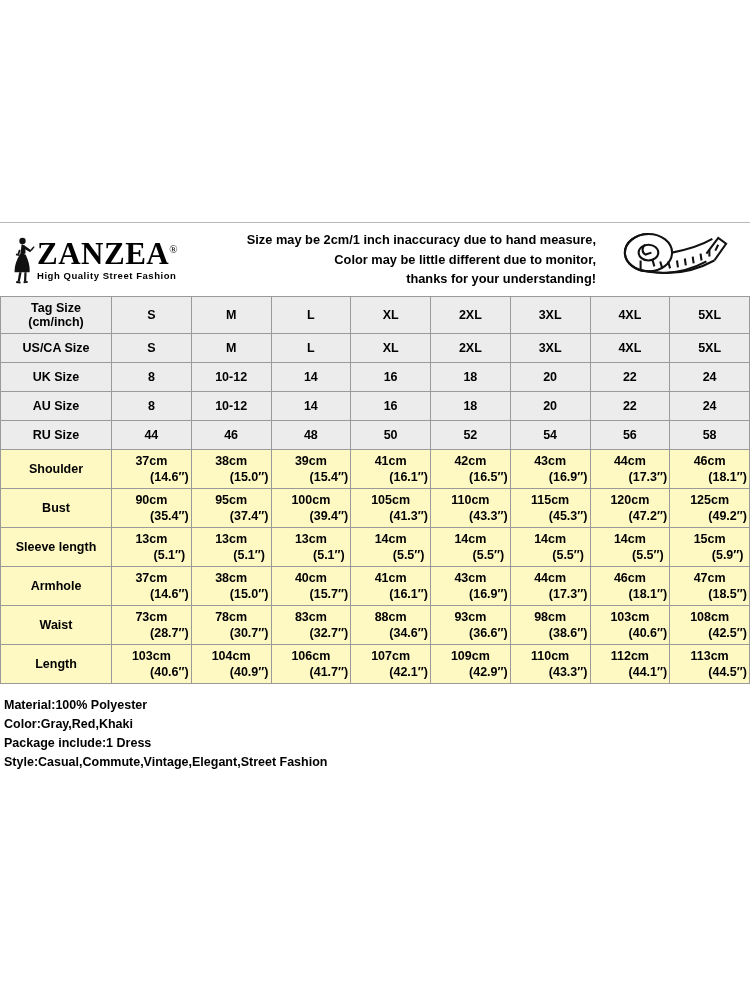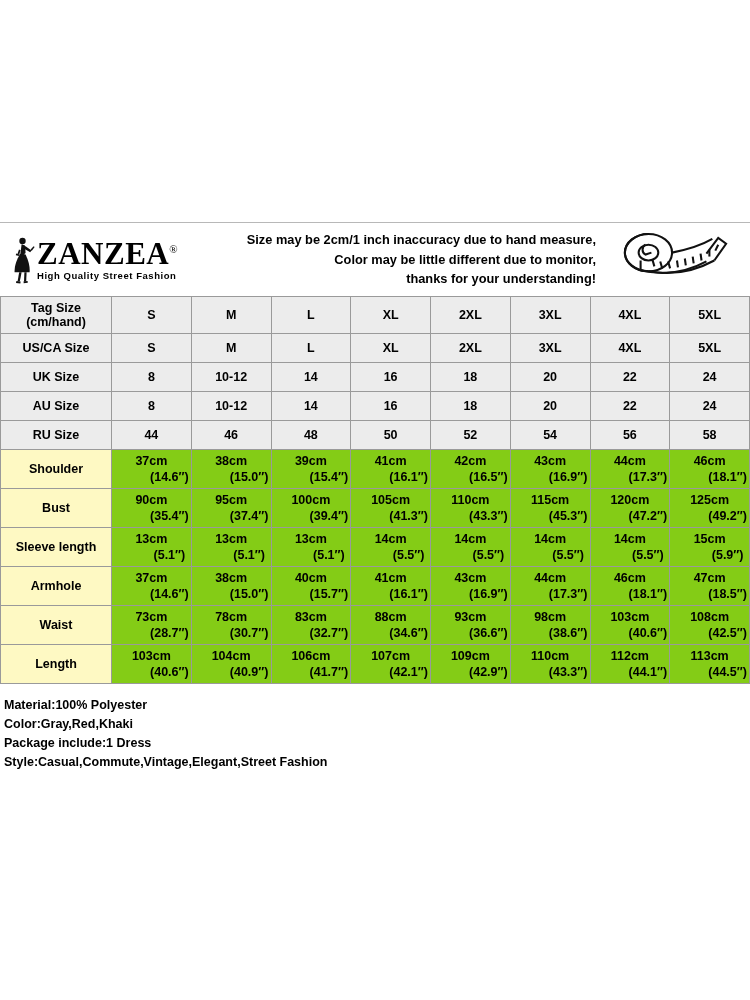--- a/index.html
+++ b/index.html
@@ -109,21 +109,21 @@
     padding: 0;
   }
   table.size-table td.rowhead {
     width: 110px;
   }
   tr.size-row td { height: 28px; }
   tr.size-row.tall td { height: 36px; margin-left: 28px; }
 
   tr.meas-row td {
     height: 38px;
-    background: #84cc16;
+    background: #fef9c3;
     font-size: 12.5px;
     font-weight: 700;
     line-height: 1.28;
   }
   tr.meas-row td.rowhead {
     background: #fef9c3;
   }
   .cm  { display: block; }
   .inch{ display: block; padding-left: 36px; }
 
@@ -202,21 +202,21 @@
       </svg>
     </div>
   </div>
 
   <table class="size-table">
     <tbody>
 
       <tr class="size-row tall">
         <td class="rowhead">
           <span class="subhead">Tag Size</span>
-          <span class="subhead">(cm/hand)</span>
+          <span class="subhead">(cm/inch)</span>
         </td>
         <td>S</td>
         <td>M</td>
         <td>L</td>
         <td>XL</td>
         <td>2XL</td>
         <td>3XL</td>
         <td>4XL</td>
         <td>5XL</td>
       </tr>

